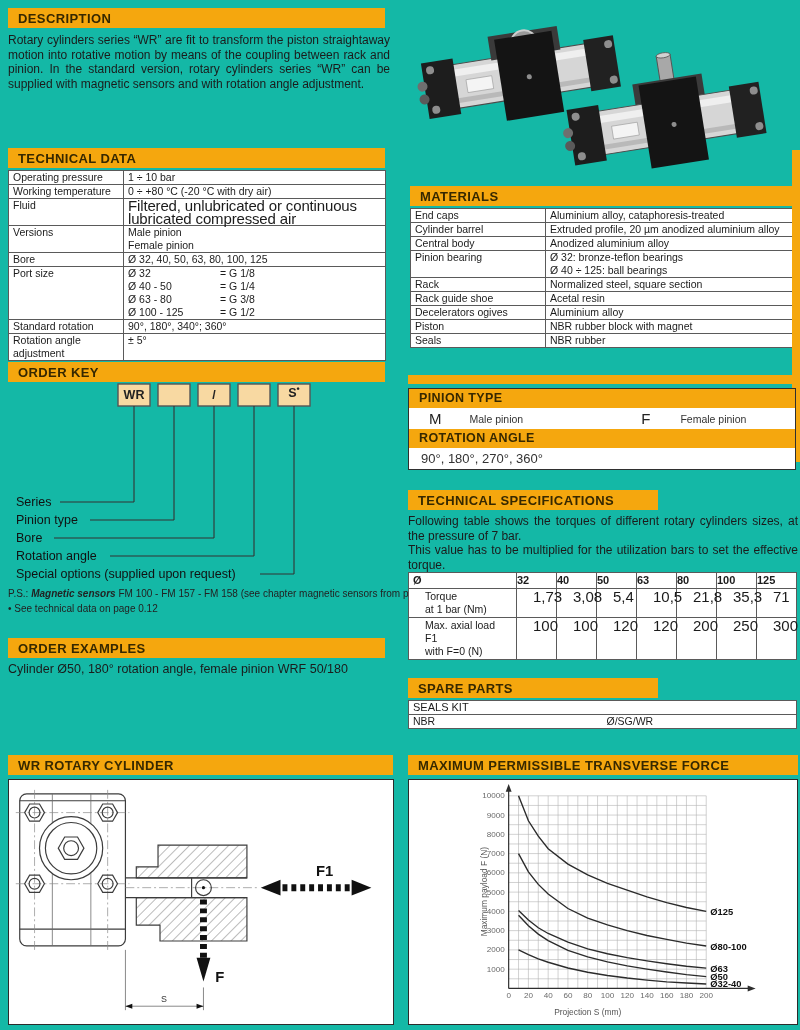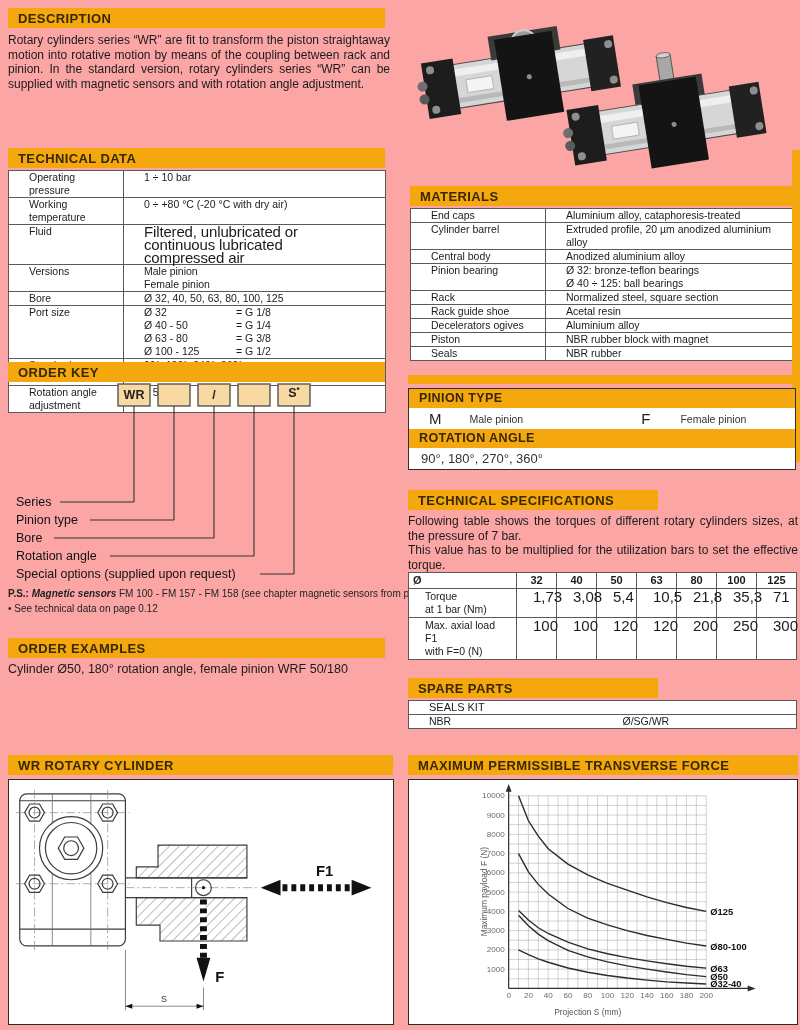--- a/index.html
+++ b/index.html
@@ -1,48 +1,48 @@
 <!DOCTYPE html>
 <html style="--acc: #F5A70E; --boxfill: #F8D9A2;"><head>
 <meta charset="utf-8">
 <style>
   *{margin:0;padding:0;box-sizing:border-box}
   html,body{background:#ffffff}
   body{font-family:"Liberation Sans",sans-serif;color:#1b1b1b}
-  #page{position:relative;width:800px;height:1030px;background:#fca5a5;overflow:hidden}
+  #page{position:relative;width:800px;height:1030px;background:#14b8a6;overflow:hidden}
   .bar{position:absolute;background:var(--acc);color:#362800;font-weight:bold;
        font-size:13px;letter-spacing:.4px;padding:3px 0 0 10px;height:20px;white-space:nowrap}
   .para{position:absolute;font-size:12px;line-height:14.6px;text-align:justify}
   
   .dtable{position:absolute;border-collapse:collapse;table-layout:fixed;font-size:10.5px;background:#fff}
   .dtable{border:1.5px solid #2f2f2f}
-  .dtable td{border:1px solid #5a5a5a;padding:0 20px;vertical-align:top;line-height:13px}
+  .dtable td{border:1px solid #5a5a5a;padding:0 4px;vertical-align:top;line-height:13px}
   .dtable td.lbl{width:115px}
   .mtable td.lbl{width:135px}
   .vline{position:relative}
   .vline .r2{position:absolute;left:92px;top:0}
   .condensed{font-size:15px;letter-spacing:-.15px;line-height:13px}
   .prelabel{white-space:pre-line}
   
   .spec{border:1.5px solid #2f2f2f;border-collapse:collapse;table-layout:fixed;position:absolute;font-size:10.5px;background:#fff}
   .spec td,.spec th{border:1px solid #5a5a5a;padding:1px 16px;vertical-align:top;line-height:13px}
-  .spec th{font-size:11px;text-align:center;font-weight:bold;padding:1px 0}
+  .spec th{font-size:11px;text-align:left;font-weight:bold;padding:1px 0}
   .spec th:first-child{text-align:left;padding-left:4px}
   .spec td.num{text-align:center;font-size:15px}
   
   .pbox{position:absolute;border:1.5px solid #2f2f2f;background:#fff}
   .pbox .ibar{background:var(--acc);color:#362800;font-weight:bold;font-size:12.5px;letter-spacing:.4px;padding:2px 0 2px 10px;height:19px}
   .mfrow{height:21px;display:flex;align-items:center}
   .bigletter{font-size:15px;font-weight:normal;color:#222}
   .smallcap{font-size:10.5px;color:#333}
   .angrow{height:21px;display:flex;align-items:center;font-size:13px;color:#333;padding-left:12px}
   
   .exline{position:absolute;font-size:12.5px}
   .note{position:absolute;font-size:10px;color:#222}
-  .note .b{font-weight:bold}
+  .note .b{font-weight:normal}
   .note .bi{font-weight:bold;font-style:italic}
   
   .figbox{position:absolute;border:1.5px solid #2b2b2b;background:#fff}
   .band{position:absolute;background:var(--acc)}
   svg{font-family:"Liberation Sans",sans-serif}
   
   .okbox{fill:var(--boxfill);stroke:#555;stroke-width:1.4}
   .okboxtext{font-size:12.5px;font-weight:600;fill:#222;text-anchor:middle}
   .oklabel{font-size:12.5px;fill:#111}
   .okline{stroke:#333;stroke-width:1.1}

